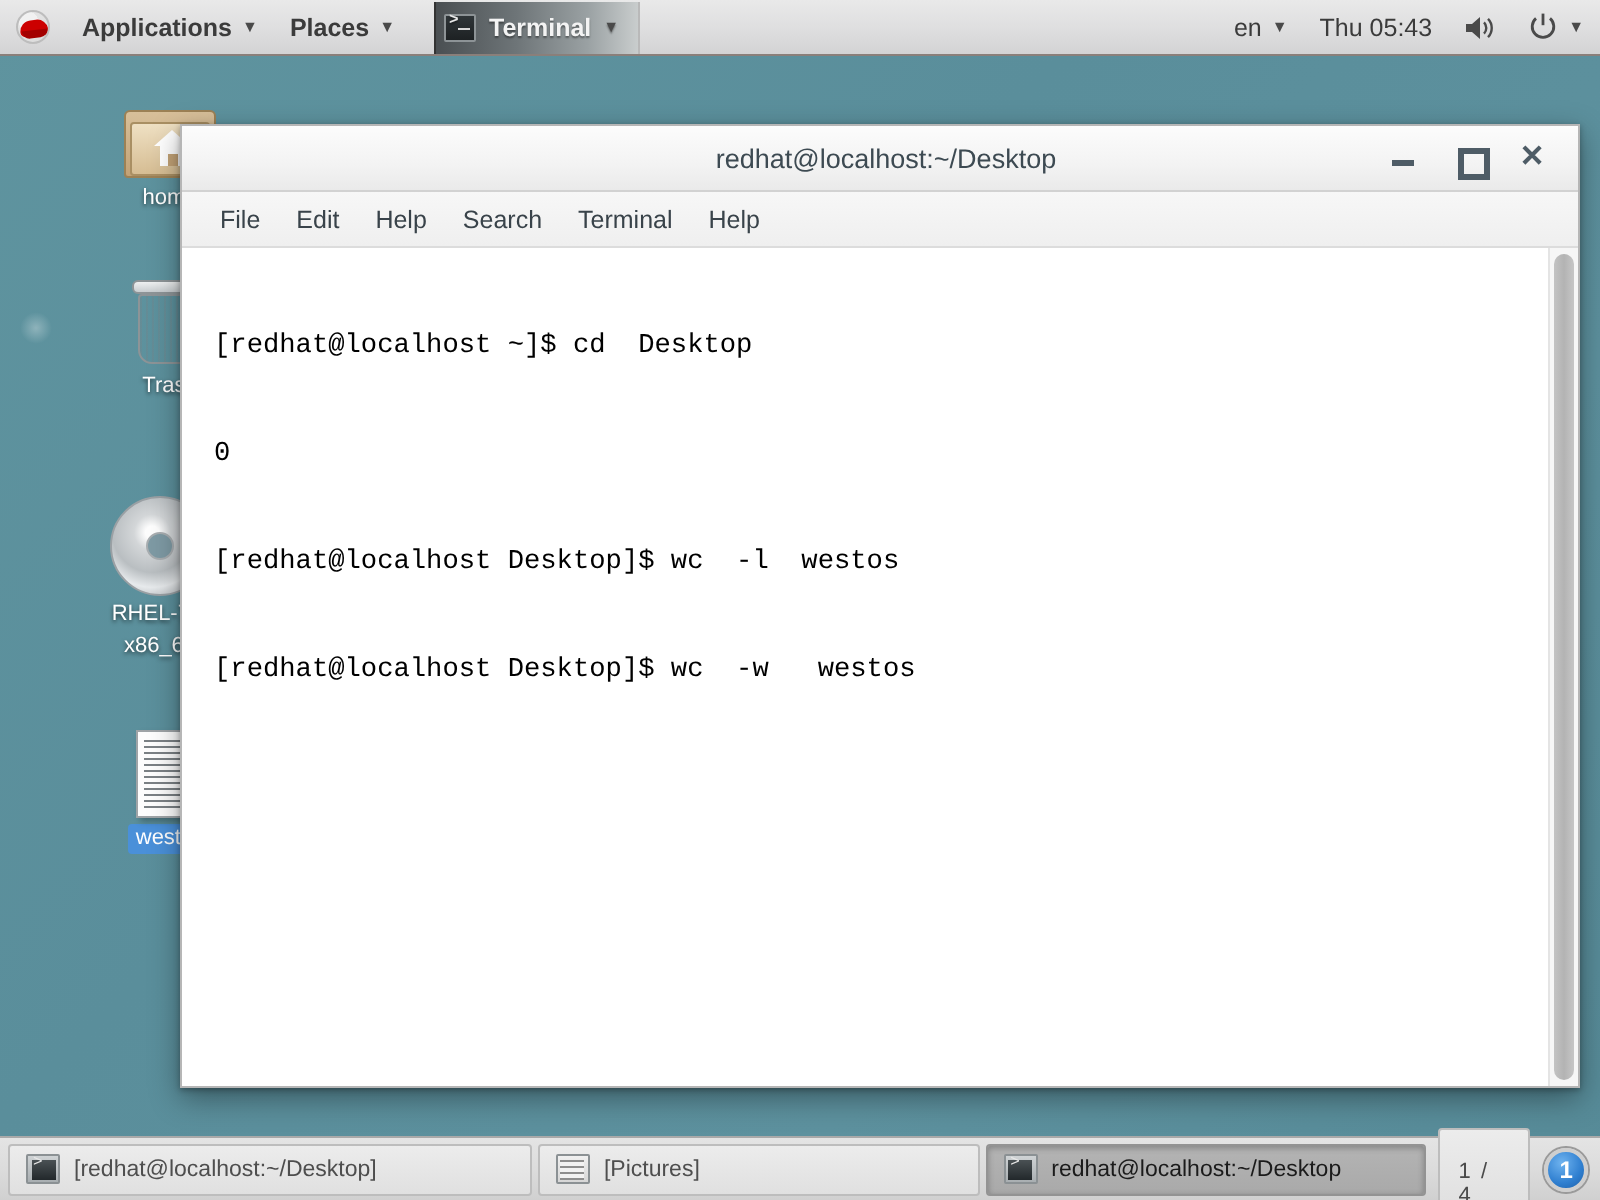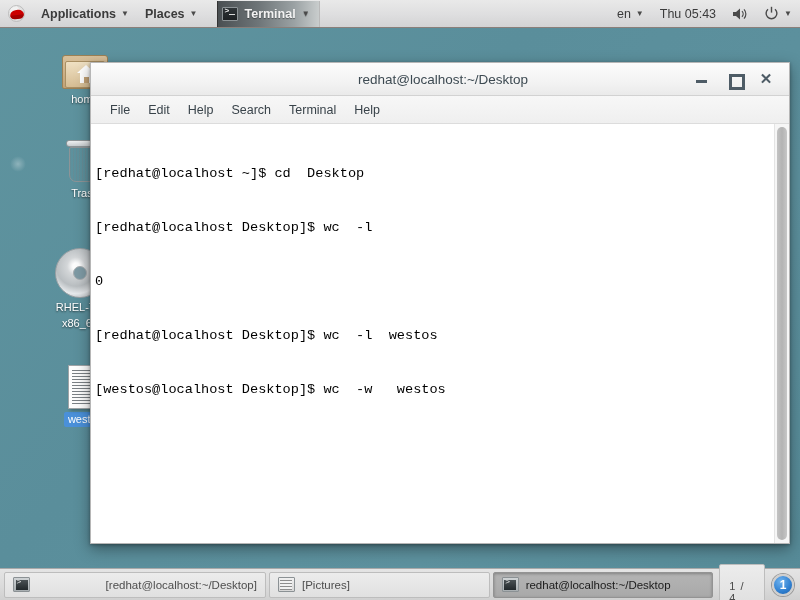--- a/index.html
+++ b/index.html
@@ -210,21 +210,21 @@
     display: flex; align-items: center; padding-left: 10px;
     font-size: 12.5px; color: #39434a;
   }
   .menu-entry { padding: 3px 9px; cursor: default; border-radius: 2px; }
 
   #terminal-body {
     flex: 1; position: relative; background: #ffffff; display: flex;
     overflow: hidden;
   }
   #terminal-text {
-    flex: 1; padding: 5px 0 0 4px;
+    flex: 1; padding: 5px 0 0 16px;
     font-family: "Liberation Mono", monospace;
     font-size: 13.6px; line-height: 18px;
     color: #000000;
     white-space: pre;
     overflow: hidden;
   }
   #terminal-scrollbar {
     flex: 0 0 15px; width: 15px;
     background: #f6f6f6;
     border-left: 1px solid #e4e4e4;
@@ -245,21 +245,21 @@
     padding: 3px 4px;
     z-index: 40;
   }
   .task-btn {
     height: 26px; display: flex; align-items: center; gap: 7px;
     padding: 0 8px; font-size: 11.5px; color: #4e4e4e;
     background: linear-gradient(to bottom, #ececec, #e0e0e0);
     border: 1px solid #bdbdbd; border-radius: 2px;
     overflow: hidden; white-space: nowrap;
   }
-  .task-btn.w1 { width: 266px; justify-content: space-between; }
+  .task-btn.w1 { width: 266px; }
   .task-btn.w2 { width: 224px; }
   .task-btn.w3 { width: 224px; }
   .task-btn.active {
     background: linear-gradient(to bottom, #b4b4b4, #a9a9a9);
     border: 1px solid #939393;
     color: #1b1b1b;
     box-shadow: inset 0 1px 3px rgba(0,0,0,0.28);
   }
   .task-icon {
     flex: 0 0 17px; width: 17px; height: 15px;
@@ -406,24 +406,23 @@
     <span class="menu-entry">Edit</span>
     <span class="menu-entry">Help</span>
     <span class="menu-entry">Search</span>
     <span class="menu-entry">Terminal</span>
     <span class="menu-entry">Help</span>
   </div>
 
   <div id="terminal-body">
     <div id="terminal-text">
       <div>[redhat@localhost ~]$ cd  Desktop</div>
-      <div>[redhat@localhost Desktop]$ wc  -l</div>
       <div>0</div>
       <div>[redhat@localhost Desktop]$ wc  -l  westos</div>
-      <div>[westos@localhost Desktop]$ wc  -w   westos</div>
+      <div>[redhat@localhost Desktop]$ wc  -w   westos</div>
       
       
       
       
       
       
     </div>
     <div id="terminal-scrollbar">
       <div id="terminal-scroll-thumb"></div>
     </div>

